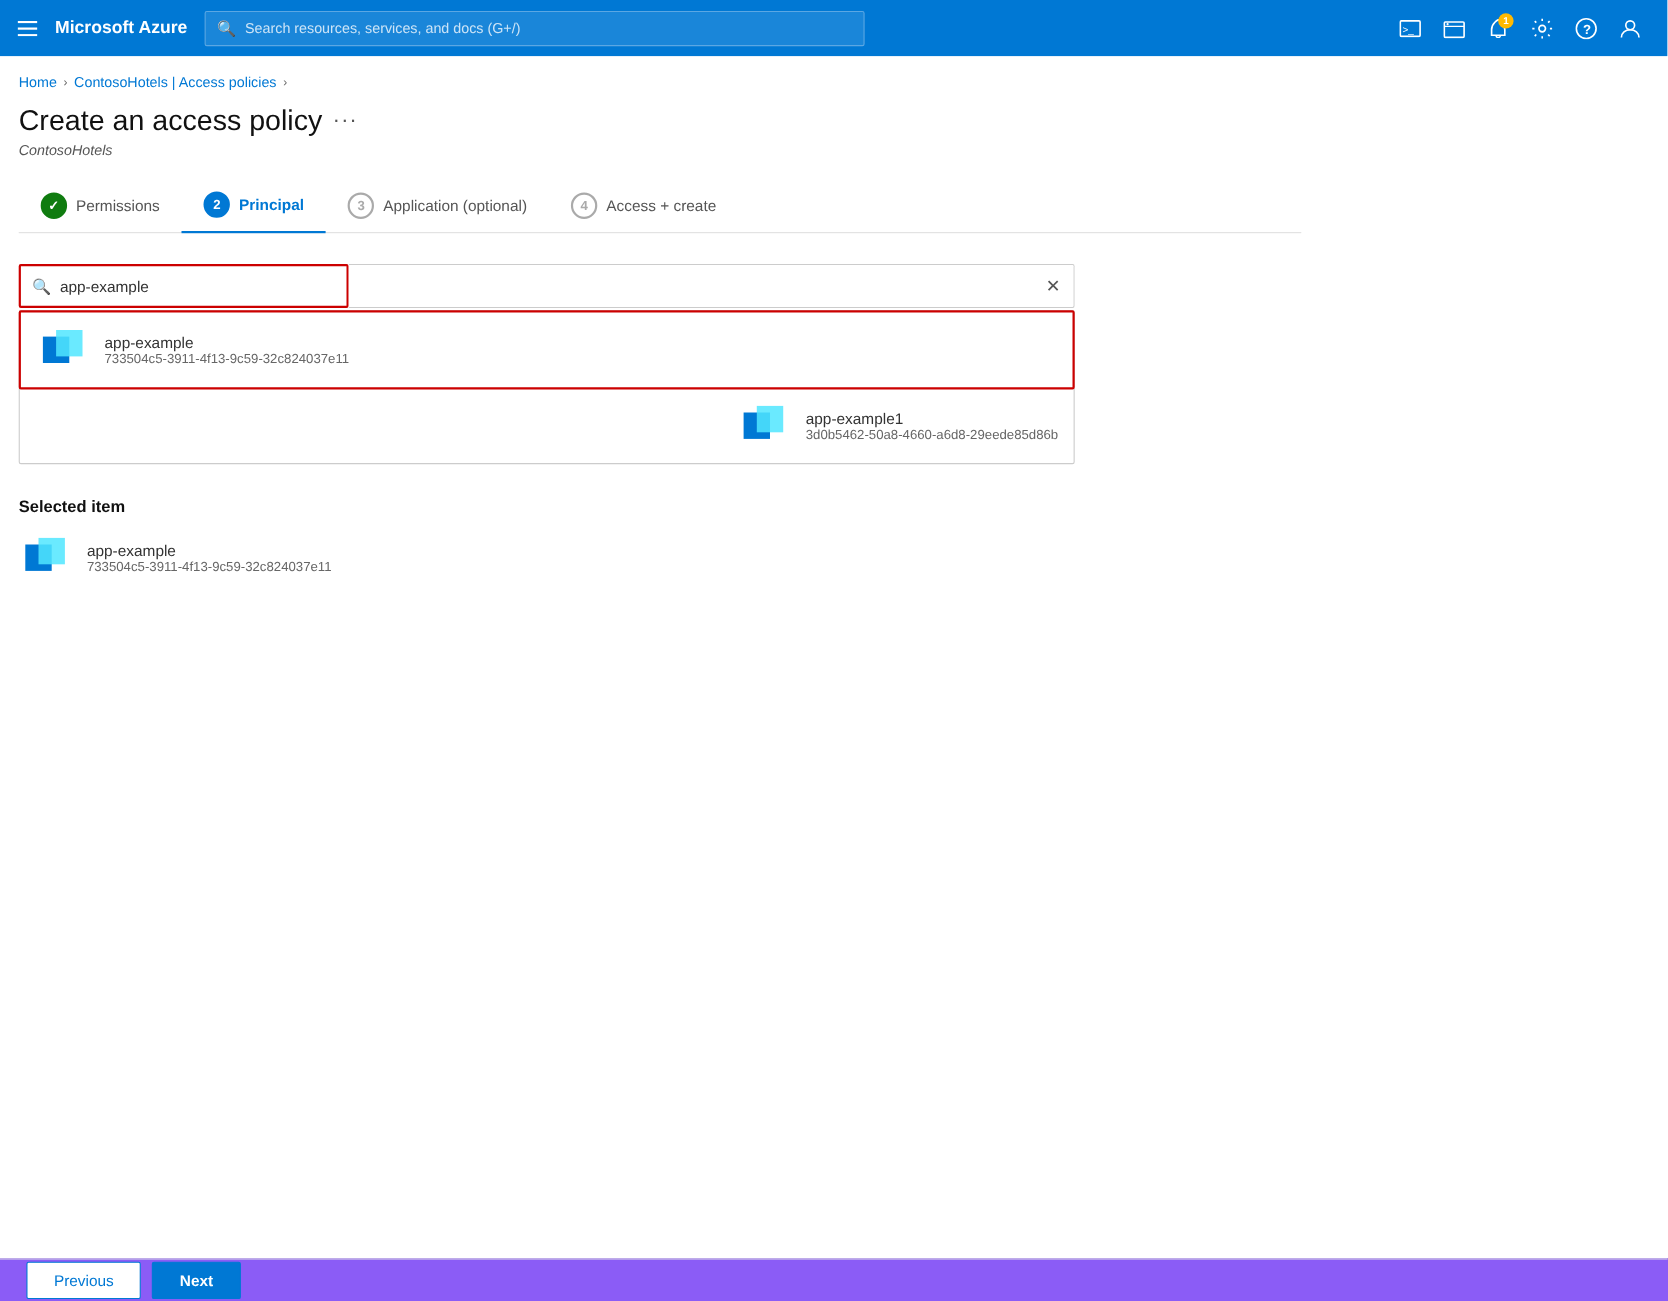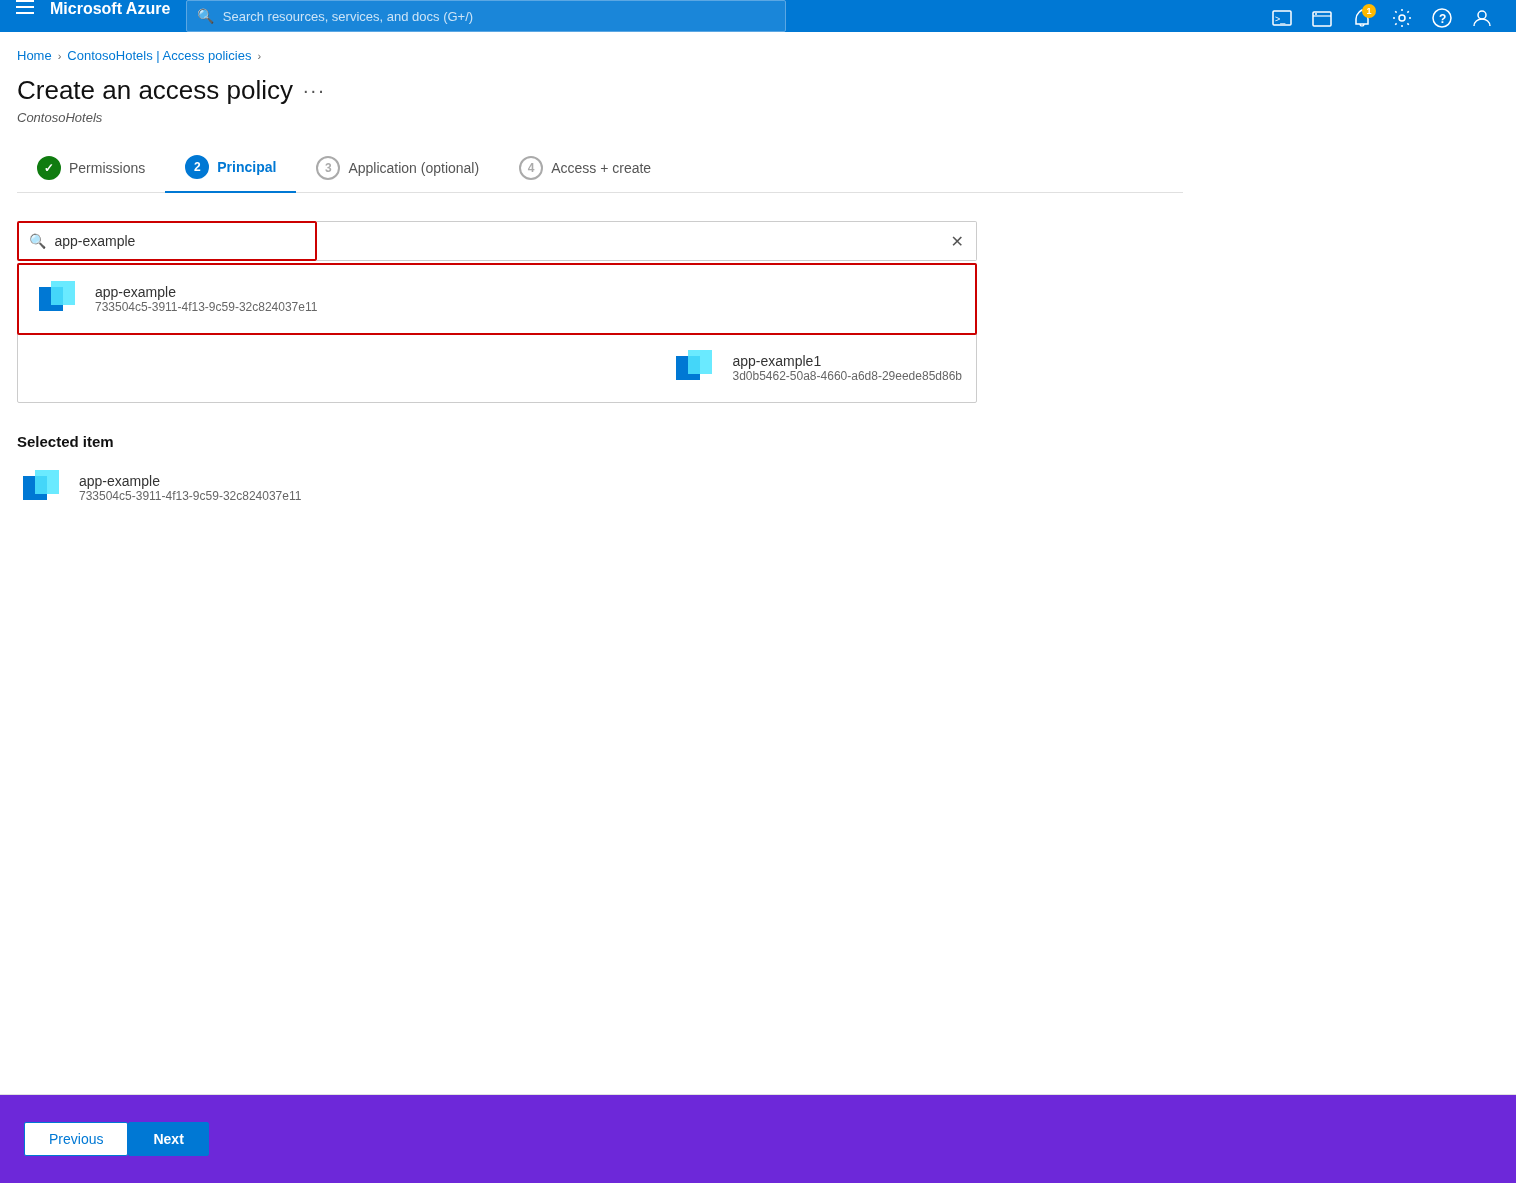--- a/index.html
+++ b/index.html
@@ -2,22 +2,22 @@
 <html><head>
   <meta charset="utf-8">
   <style>
     * { box-sizing: border-box; margin: 0; padding: 0; }
     body { font-family: 'Segoe UI', Arial, sans-serif; font-size: 14px; color: #333; background: #fff; }
 
     
     .topnav {
       background: #0078d4;
       display: flex;
-      align-items: flex-start;
-      height: 32px;
+      align-items: center;
+      height: 51px;
       padding: 0 16px;
       gap: 16px;
     }
     .topnav-hamburger {
       color: #fff;
       font-size: 18px;
       cursor: pointer;
       display: flex;
       align-items: center;
     }
@@ -247,24 +247,25 @@
     .selected-item-info { display: flex; flex-direction: column; }
     .selected-item-name { font-size: 14px; color: #333; }
     .selected-item-id { font-size: 12px; color: #666; }
 
     
     .footer {
       position: fixed;
       bottom: 0;
       left: 0;
       right: 0;
-      background: #6d28d9;
+      background: #8b5cf6;
       border-top: 1px solid #e0e0e0;
-      padding: 27px 24px;
-      display: flex;
+      padding: 2px 24px;
+      display: flex;
+      gap: 10px;
     }
     .btn-previous {
       padding: 8px 24px;
       border: 1px solid #0078d4;
       background: #fff;
       color: #0078d4;
       font-size: 14px;
       cursor: pointer;
       border-radius: 2px;
       font-family: 'Segoe UI', Arial, sans-serif;

